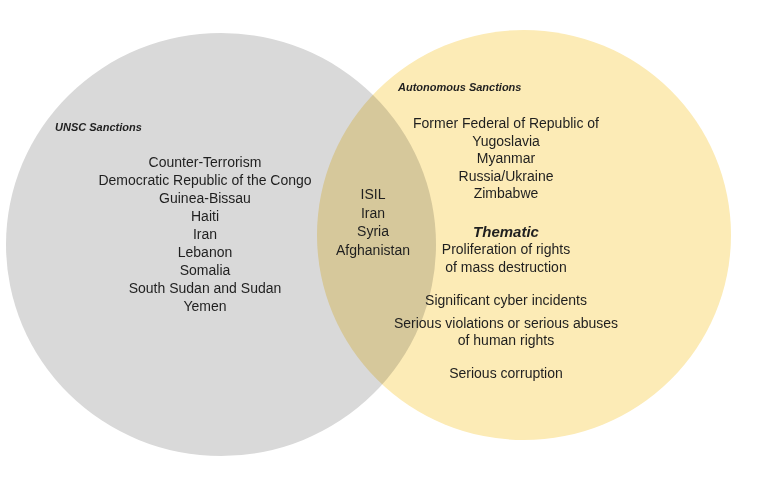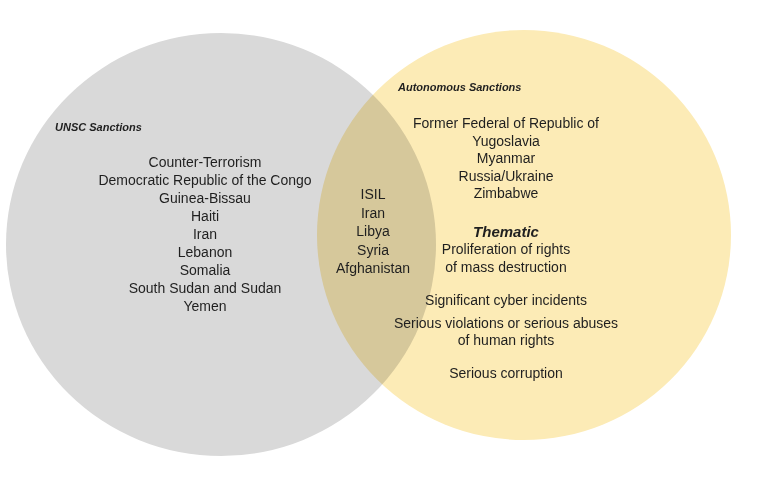--- a/index.html
+++ b/index.html
@@ -95,21 +95,20 @@
     <li>Iran</li>
     <li>Lebanon</li>
     <li>Somalia</li>
     <li>South Sudan and Sudan</li>
     <li>Yemen</li>
   </ul>
 
   <ul class="plain center-list">
     <li>ISIL</li>
     <li>Iran</li>
-    <li>Libya</li>
     <li>Syria</li>
     <li>Afghanistan</li>
   </ul>
 
   <div class="set-title right">Autonomous Sanctions</div>
 
   <div class="right-block">
     <ul class="plain">
       <li>Former Federal of Republic of
 Yugoslavia</li>

